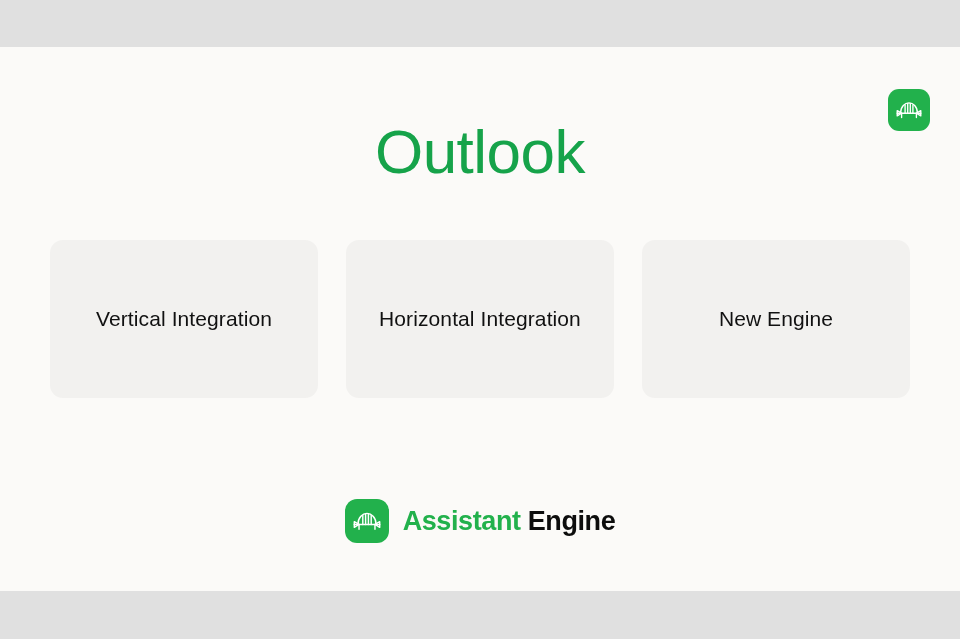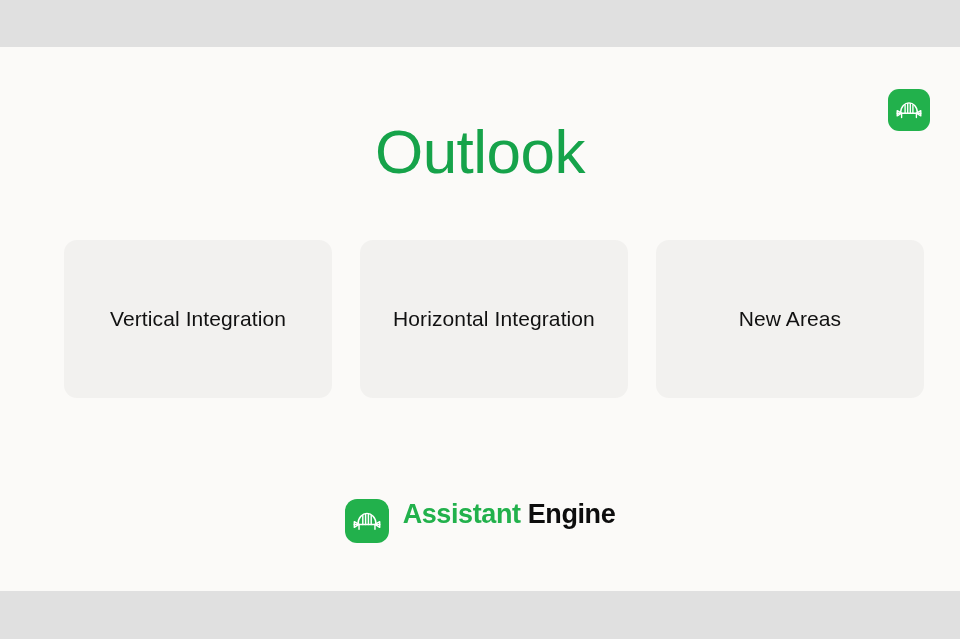--- a/index.html
+++ b/index.html
@@ -75,21 +75,21 @@
     line-height: 1.05;
     font-weight: 400;
     letter-spacing: -0.5px;
     color: #16a34a;
     white-space: nowrap;
   }
 
   
   .card-row {
     position: absolute;
-    left: 64px;
+    left: 50px;
     top: 193px;
     width: 860px;
     height: 158px;
     display: flex;
     gap: 28px;
   }
   .card {
     flex: 1 1 0;
     background: #f2f1ef;
     border-radius: 13px;
@@ -118,21 +118,21 @@
     text-align: left;
   }
 
   
   .footer-brand {
     position: absolute;
     left: 0;
     top: 452px;
     width: 960px;
     display: flex;
-    align-items: flex-start;
+    align-items: center;
     justify-content: center;
     gap: 14px;
   }
   .footer-logo {
     width: 44px;
     height: 44px;
     border-radius: 12px;
     background: #22b14c;
     display: flex;
     align-items: center;
@@ -180,21 +180,21 @@
     <div class="slide-title">Outlook</div>
 
     <div class="card-row">
       <div class="card align-center">
         <span class="card-label">Vertical Integration</span>
       </div>
       <div class="card align-left">
         <span class="card-label">Horizontal Integration</span>
       </div>
       <div class="card align-center">
-        <span class="card-label">New Areas</span>
+        <span class="card-label">New Engine</span>
       </div>
     </div>
 
     <div class="footer-brand">
       <div class="footer-logo">
         <span>
           <svg width="28" height="24" viewBox="0 0 26 22" aria-hidden="true">
             <g fill="none" stroke="#ffffff" stroke-width="1.35" stroke-linecap="round" stroke-linejoin="round">
               <path d="M4.6 14.2 C4.6 7.4, 9.0 3.9, 13 3.9 C17 3.9, 21.4 7.4, 21.4 14.2"></path>
               <line x1="1.2" y1="14.2" x2="24.8" y2="14.2"></line>

